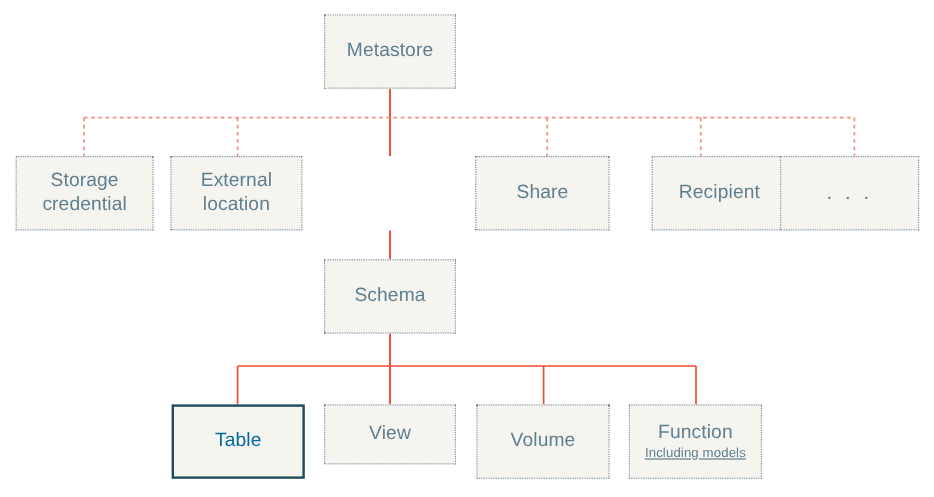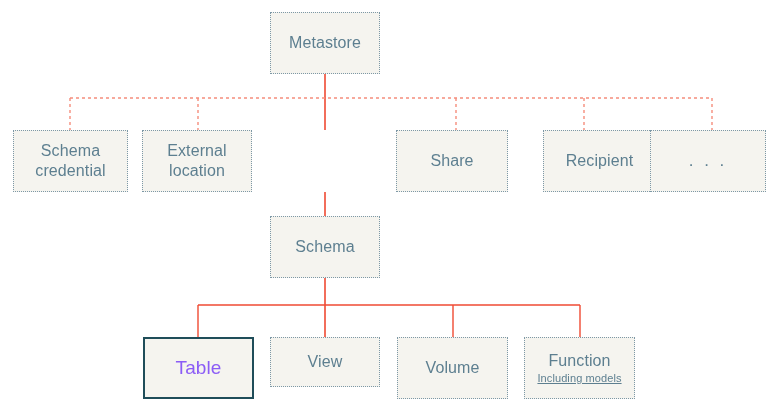--- a/index.html
+++ b/index.html
@@ -43,22 +43,22 @@
   .node .sublabel {
     display: block;
     font-size: 11px;
     line-height: 1.22;
     margin-top: 1px;
     color: #5d7f90;
     text-decoration: underline;
   }
   .node.highlight {
     border: 2px solid #1f4d59;
-    color: #8b5cf6;
-    font-size: 19px;
+    color: #0369a1;
+    font-size: 16px;
     background: #f5f4ef;
   }
   .node.dots {
     letter-spacing: 3px;
     font-size: 17px;
   }
 </style>
 </head>
 <body>
 
@@ -83,21 +83,21 @@
     <line x1="198" y1="305" x2="198" y2="337" stroke="#ef4a33" stroke-width="1.4"></line>
     <line x1="453" y1="305" x2="453" y2="337" stroke="#ef4a33" stroke-width="1.4"></line>
     <line x1="580" y1="305" x2="580" y2="337" stroke="#ef4a33" stroke-width="1.4"></line>
   </svg>
 
   <div class="node" style="left:270px;top:12px;width:110px;height:62px;">
     <span class="label">Metastore</span>
   </div>
 
   <div class="node" style="left:13px;top:130px;width:115px;height:62px;">
-    <span class="label">Schema credential</span>
+    <span class="label">Storage credential</span>
   </div>
 
   <div class="node" style="left:142px;top:130px;width:110px;height:62px;">
     <span class="label">External location</span>
   </div>
 
 
   <div class="node" style="left:396px;top:130px;width:112px;height:62px;">
     <span class="label">Share</span>
   </div>

